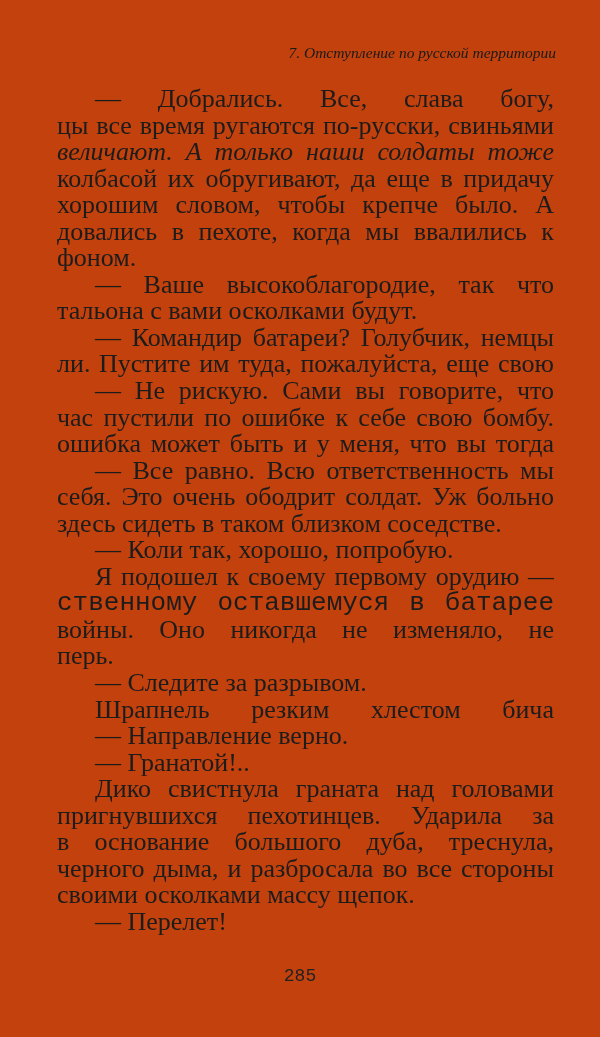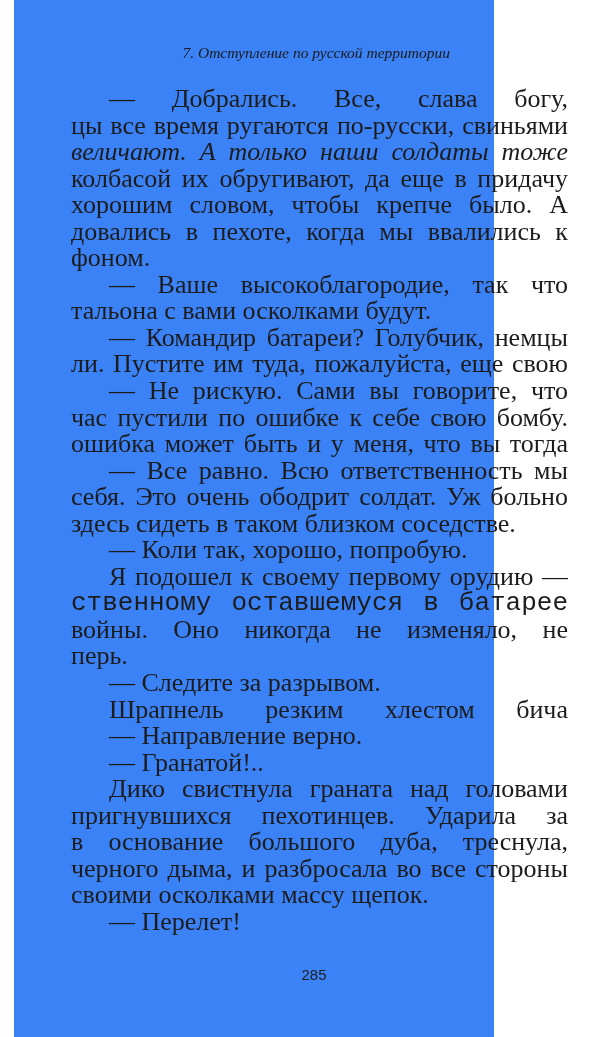--- a/index.html
+++ b/index.html
@@ -1,35 +1,35 @@
 <!DOCTYPE html>
 <html><head>
 <meta charset="utf-8">
 <style>
   html, body { margin:0; padding:0; background:#ffffff; }
   body { width:600px; height:1037px; position:relative; overflow:hidden; }
-  .page { position:absolute; left:14px; top:0; width:480px; height:1037px; background:#3b82f6; }
+  .page { position:absolute; left:0; top:0; width:600px; height:1037px; background:#c2410c; }
   .running-head {
     position:absolute; top:44px; right:44px;
     font-family:"Liberation Serif", "DejaVu Serif", serif;
     font-style:italic; font-size:15.5px; color:#1a1a1a; white-space:nowrap;
   }
   .body-text { position:absolute; left:57px; top:86px; width:497px; }
   .line {
     display:block; height:26.55px; line-height:26.55px;
     font-family:"Liberation Serif", "DejaVu Serif", serif;
     font-size:26px; color:#1c1c1c;
     text-align:justify; text-align-last:justify; white-space:nowrap;
     overflow:visible;
   }
   .line.indent { padding-left:38px; }
   .line.last { text-align-last:left; }
   .folio {
     position:absolute; top:966px; left:0; width:600px; text-align:center;
-    font-family:Liberation Sans, sans-serif; font-size:15px; color:#222;
+    font-family:Liberation Mono, monospace; font-size:18px; color:#222;
   }
 </style>
 </head>
 <body>
 
 <div class="page">
   <div class="running-head">7. Отступление по русской территории</div>
   <div class="body-text" id="body-text">
       <span class="line indent" style="white-space: normal; overflow: hidden;">— Добрались. Все, слава богу, благополучно. Нем-</span>
       <span class="line" style="white-space: normal; overflow: hidden;">цы все время ругаются по-русски, свиньями все нас</span>

